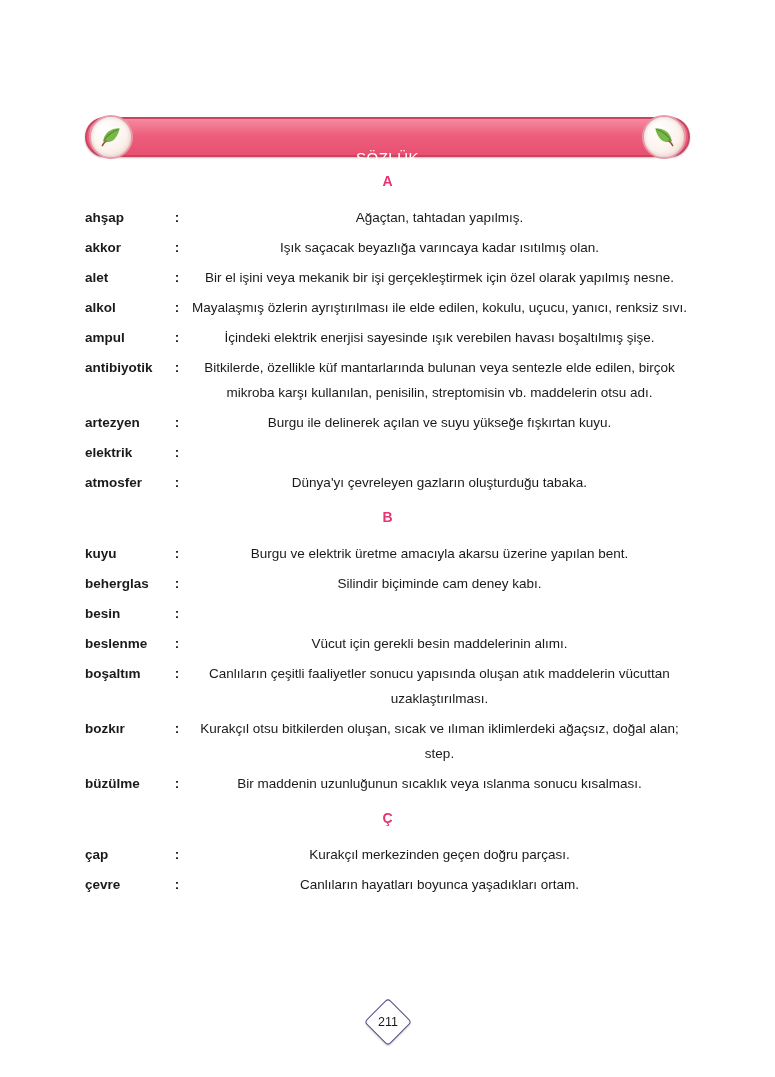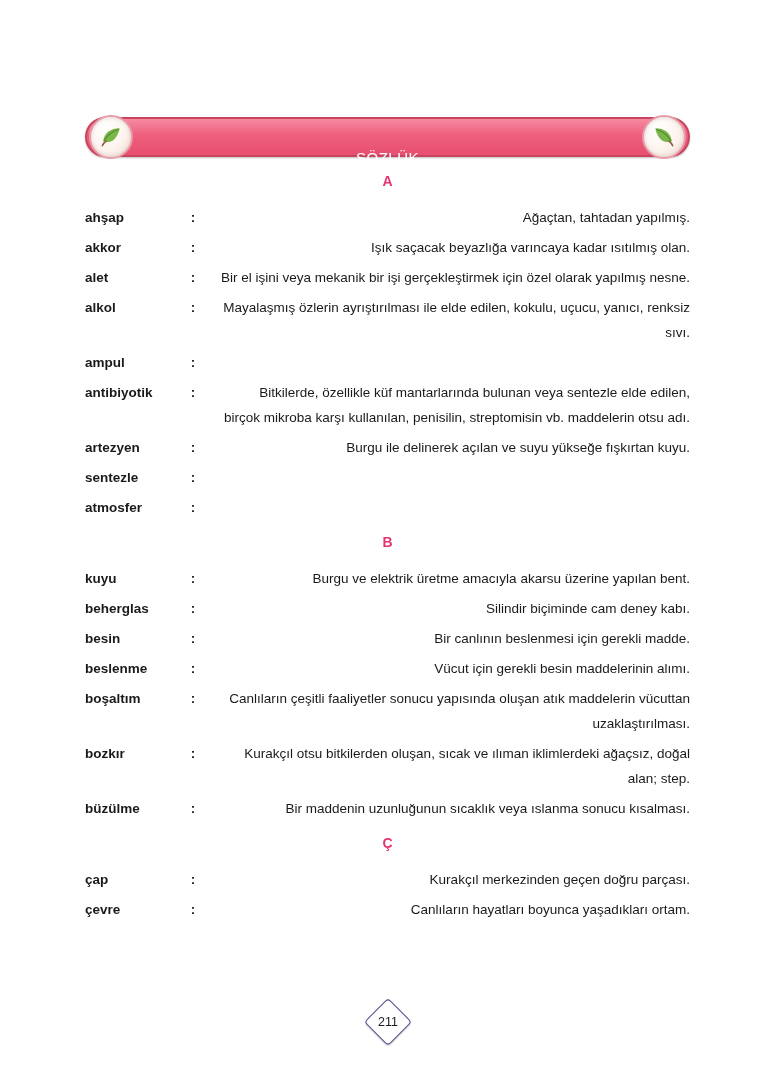--- a/index.html
+++ b/index.html
@@ -60,29 +60,29 @@
   .section-letter {
     text-align: center;
     color: #e8336d;
     font-weight: bold;
     font-size: 14px;
     margin: 14px 0 16px 0;
   }
   .entry {
     display: grid;
     grid-template-columns: 80px 16px 1fr;
-    column-gap: 20px;
+    column-gap: 4px;
     font-size: 13.5px;
     line-height: 25px;
     color: #1a1a1a;
     margin-bottom: 5px;
   }
   .entry .term  { font-weight: bold; }
   .entry .colon { font-weight: bold; text-align: center; }
-  .entry .def   { text-align: right; }
+  .entry .def   { text-align: center; }
   
   .footer {
     position: absolute;
     left: 0; right: 0;
     bottom: 38px;
     display: flex;
     justify-content: center;
   }
   .diamond {
     width: 32px;
@@ -144,56 +144,57 @@
           <span class="def">Bir el işini veya mekanik bir işi gerçekleştirmek için özel olarak yapılmış nesne.</span>
         </div>
         <div class="entry">
           <span class="term">alkol</span>
           <span class="colon">:</span>
           <span class="def">Mayalaşmış özlerin ayrıştırılması ile elde edilen, kokulu, uçucu, yanıcı, renksiz sıvı.</span>
         </div>
         <div class="entry">
           <span class="term">ampul</span>
           <span class="colon">:</span>
+          <span class="def">İçindeki elektrik enerjisi sayesinde ışık verebilen havası boşaltılmış şişe.</span>
         </div>
         <div class="entry">
           <span class="term">antibiyotik</span>
           <span class="colon">:</span>
           <span class="def">Bitkilerde, özellikle küf mantarlarında bulunan veya sentezle elde edilen, birçok mikroba karşı kullanılan, penisilin, streptomisin vb. maddelerin otsu adı.</span>
         </div>
         <div class="entry">
           <span class="term">artezyen</span>
           <span class="colon">:</span>
           <span class="def">Burgu ile delinerek açılan ve suyu yükseğe fışkırtan kuyu.</span>
         </div>
         <div class="entry">
-          <span class="term">sentezle</span>
+          <span class="term">elektrik</span>
           <span class="colon">:</span>
         </div>
         <div class="entry">
           <span class="term">atmosfer</span>
           <span class="colon">:</span>
+          <span class="def">Dünya'yı çevreleyen gazların oluşturduğu tabaka.</span>
         </div>
       </div>
       <div>
         <div class="section-letter">B</div>
         <div class="entry">
           <span class="term">kuyu</span>
           <span class="colon">:</span>
           <span class="def">Burgu ve elektrik üretme amacıyla akarsu üzerine yapılan bent.</span>
         </div>
         <div class="entry">
           <span class="term">beherglas</span>
           <span class="colon">:</span>
           <span class="def">Silindir biçiminde cam deney kabı.</span>
         </div>
         <div class="entry">
           <span class="term">besin</span>
           <span class="colon">:</span>
-          <span class="def">Bir canlının beslenmesi için gerekli madde.</span>
         </div>
         <div class="entry">
           <span class="term">beslenme</span>
           <span class="colon">:</span>
           <span class="def">Vücut için gerekli besin maddelerinin alımı.</span>
         </div>
         <div class="entry">
           <span class="term">boşaltım</span>
           <span class="colon">:</span>
           <span class="def">Canlıların çeşitli faaliyetler sonucu yapısında oluşan atık maddelerin vücuttan uzaklaştırılması.</span>

